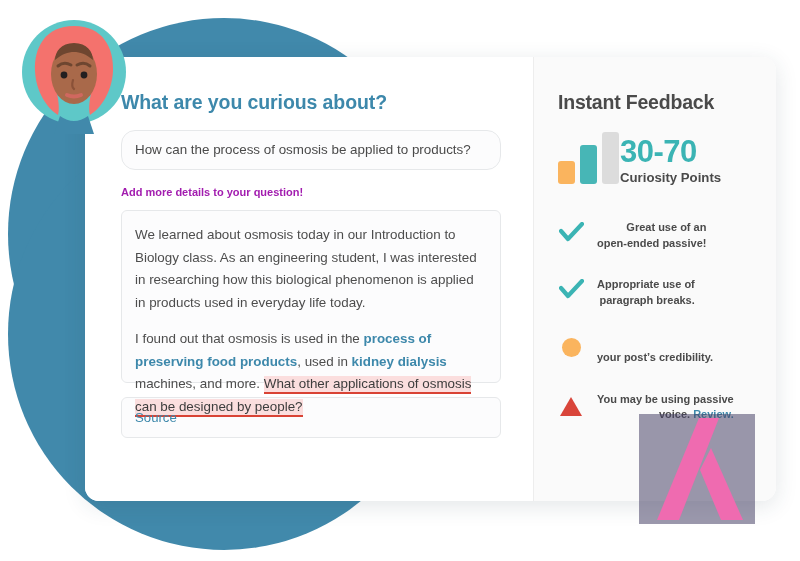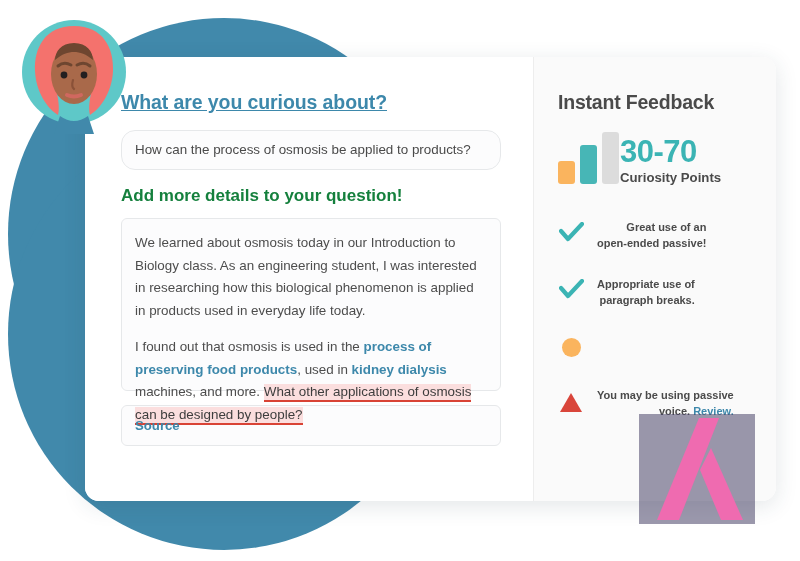--- a/index.html
+++ b/index.html
@@ -73,36 +73,35 @@
     box-sizing: border-box;
     background: #ffffff;
   }
 
   .composer-heading {
     color: #3d88ab;
     font-size: 19.5px;
     font-weight: bold;
     margin: 0 0 16px 0;
     letter-spacing: -0.1px;
-    text-decoration: underline;
   }
 
   .title-input {
     border: 1px solid #e6e8ea;
     border-radius: 14px;
     background: #fcfcfd;
     padding: 11px 13px;
     font-size: 13.4px;
     color: #4a4a4a;
     line-height: 1.2;
   }
 
   .details-link {
-    color: #15803d;
-    font-size: 17px;
+    color: #a21caf;
+    font-size: 11px;
     font-weight: bold;
     margin: 16px 0 12px 0;
   }
 
   .body-box {
     border: 1px solid #e6e8ea;
     border-radius: 6px;
     background: #fcfcfd;
     padding: 13px 14px 16px 13px;
     box-sizing: border-box;
@@ -127,21 +126,21 @@
     color: #3d3d3d;
   }
 
   .source-box {
     border: 1px solid #e6e8ea;
     border-radius: 6px;
     background: #fcfcfd;
     padding: 12px 13px;
     margin-top: 14px;
     font-size: 13.2px;
-    font-weight: bold;
+    font-weight: normal;
     color: #3d88ab;
   }
 
   
   .feedback {
     flex: 1 1 auto;
     background: #fafafa;
     border-left: 1px solid #ededed;
     padding: 34px 22px 0 24px;
     box-sizing: border-box;
@@ -321,20 +320,21 @@
           <span>paragraph breaks.</span>
         </div>
       </div>
 
       <div class="fb-item">
         <div class="fb-icon">
           <div class="dot-orange"></div>
         </div>
         <div class="fb-text">
           <br>
+          <span>your post’s credibility.</span>
         </div>
       </div>
 
       <div class="fb-item">
         <div class="fb-icon">
           <div class="tri-red"></div>
         </div>
         <div class="fb-text">
           <span>You may be using passive</span><br>
           <span>voice. </span><span class="lnk">Review.</span>

